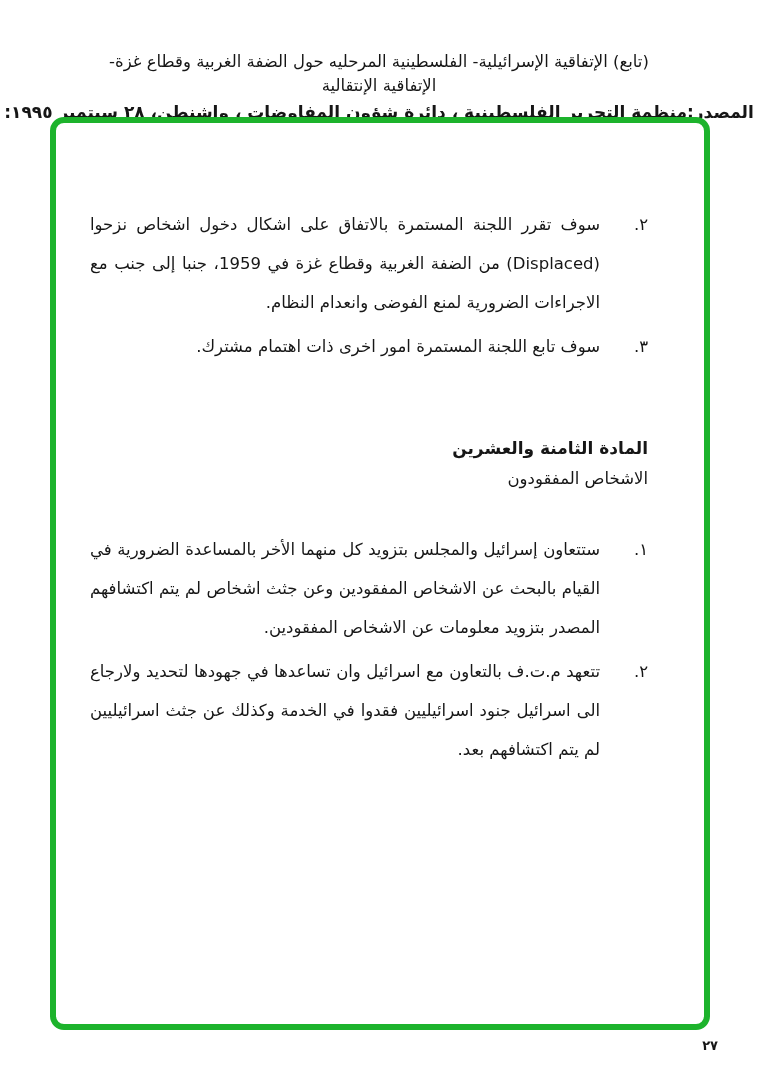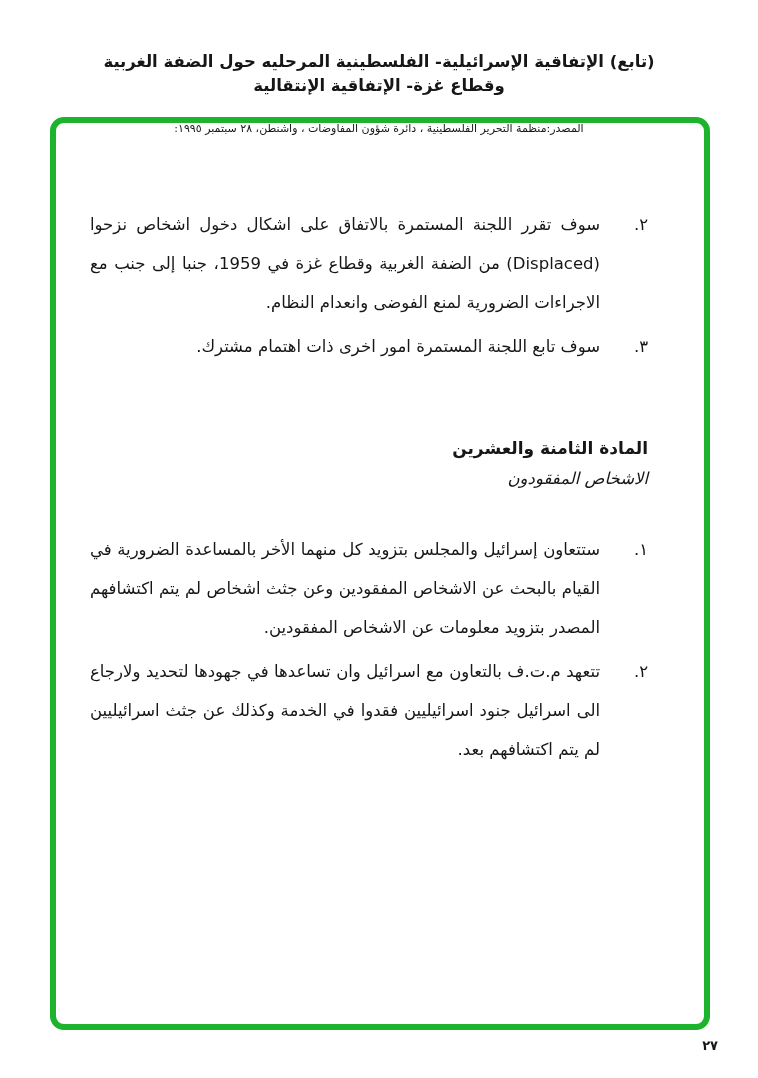--- a/index.html
+++ b/index.html
@@ -18,28 +18,28 @@
   }
   
   .header {
     position: absolute;
     top: 50px; left: 0; right: 0;
     text-align: center;
     direction: rtl;
   }
   .header-title {
     font-size: 16.5px;
-    font-weight: 700;
+    font-weight: 400;
     line-height: 24px;
     padding: 0 90px;
   }
   .header-source {
-    margin-top: 24px;
-    font-size: 11px;
-    font-weight: 400;
+    margin-top: 4px;
+    font-size: 17px;
+    font-weight: 700;
     letter-spacing: 0.2px;
   }
   
   .frame {
     position: absolute;
     left: 50px; top: 117px;
     width: 660px; height: 913px;
     border: 6px solid #1db32c;
     border-radius: 14px;
     background: transparent;
@@ -74,21 +74,20 @@
   .article-heading {
     margin-top: 72px;
     font-size: 17px;
     font-weight: 700;
     text-align: right;
   }
   .article-subheading {
     margin-top: 11px;
     font-size: 16.5px;
     font-weight: 400;
-    font-style: italic;
   }
   .article-items {
     margin-top: 42px;
   }
   
   .page-number {
     position: absolute;
     top: 1038px; left: 0;
     width: 718px;
     font-size: 13px;

